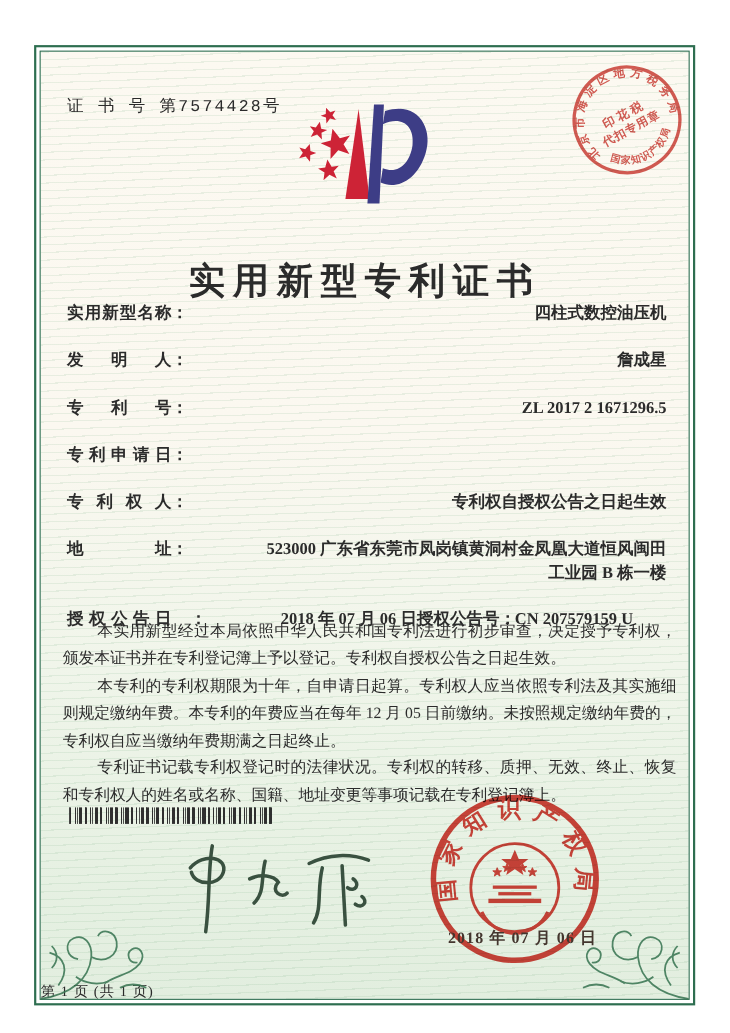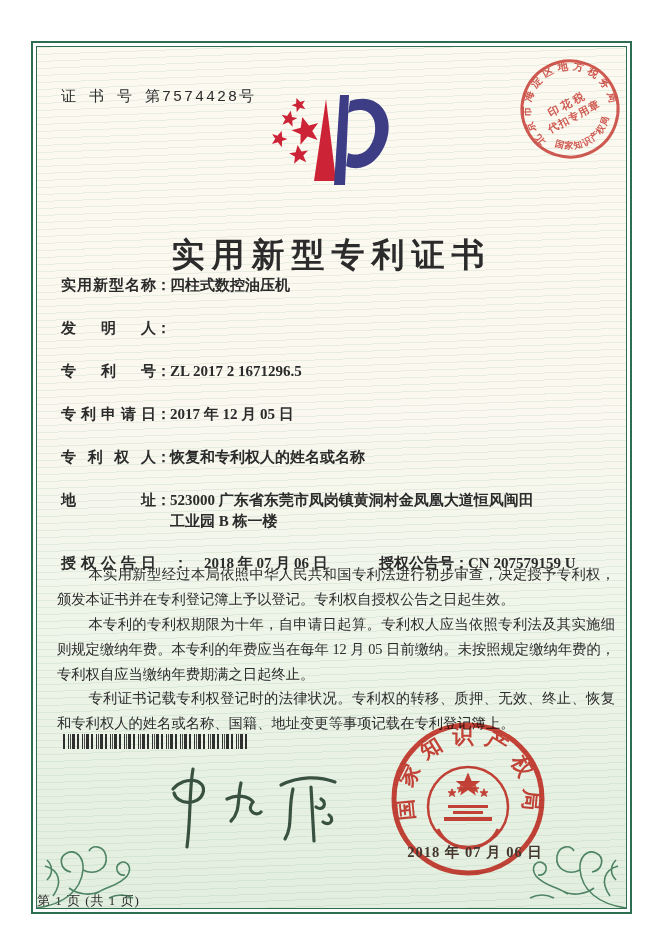--- a/index.html
+++ b/index.html
@@ -18,21 +18,21 @@
       linear-gradient(180deg,#fcf9f1 0%,#fbf8f0 40%,#f0f5ea 65%,#e7f1e3 85%,#e2eedf 100%);
   }
   .cert-no{position:absolute;left:24px;top:40px;font-size:15px;letter-spacing:2px;font-family:Liberation Mono, monospace;}
   .logo{position:absolute;left:50%;transform:translateX(-50%);top:36px;width:128px;height:104px;}
   .title{position:absolute;left:0;right:0;top:142px;text-align:center;font-size:33px;font-weight:700;letter-spacing:7px;margin-top:44px;}
   .fields{position:absolute;left:24px;top:228px;right:20px;font-size:15px;}
   .frow{display:flex;align-items:flex-start;margin-bottom:22px;line-height:21px;font-weight:bold;}
   .frow.addr{margin-bottom:21px;}
   .flabel{display:inline-block;width:95px;text-align:justify;text-align-last:justify;}
   .fcolon{display:inline-block;width:14px;}
-  .fvalue{flex:1;white-space:pre-line;}
+  .fvalue{flex:1;white-space:pre-line;text-align:right;}
   .grant-left{display:flex;width:318px;gap:17px;}
   .grant-right{display:flex;}
   .grant-right .flabel{width:auto;text-align-last:auto;}
   .paras{position:absolute;left:20px;top:515px;width:558px;font-size:14.3px;line-height:1.74;text-align:justify;}
   .paras p{margin:0;text-indent:2.2em;}
   .barcode{
     position:absolute;left:26px;top:687px;width:185px;height:15px;
     background-image:
       repeating-linear-gradient(90deg,#2f2f2f 0px,#2f2f2f 2px,transparent 2px,transparent 5px,#2f2f2f 5px,#2f2f2f 6px,transparent 6px,transparent 9px,#2f2f2f 9px,#2f2f2f 12px,transparent 12px,transparent 14px),
       repeating-linear-gradient(90deg,rgba(47,47,47,.85) 0px,rgba(47,47,47,.85) 1px,transparent 1px,transparent 7px);
@@ -77,35 +77,35 @@
 
     <div class="fields">
       <div class="frow">
         <span class="flabel">实用新型名称</span>
           <span class="fcolon">：</span>
           <span class="fvalue">四柱式数控油压机</span>
       </div>
       <div class="frow">
         <span class="flabel">发明人</span>
           <span class="fcolon">：</span>
+          <span class="fvalue">詹成星</span>
       </div>
       <div class="frow">
         <span class="flabel">专利号</span>
           <span class="fcolon">：</span>
           <span class="fvalue">ZL 2017 2 1671296.5</span>
       </div>
       <div class="frow">
         <span class="flabel">专利申请日</span>
           <span class="fcolon">：</span>
-          <span class="fvalue">2017 年 12 月 05 日</span>
       </div>
       <div class="frow">
         <span class="flabel">专利权人</span>
           <span class="fcolon">：</span>
-          <span class="fvalue">恢复和专利权人的姓名或名称</span>
+          <span class="fvalue">专利权自授权公告之日起生效</span>
       </div>
       <div class="frow addr">
         <span class="flabel">地址</span>
           <span class="fcolon">：</span>
           <span class="fvalue">523000 广东省东莞市凤岗镇黄洞村金凤凰大道恒风闽田
 工业园 B 栋一楼</span>
       </div>
       <div class="frow">
         <span class="grant-left">
           <span class="flabel">授权公告日</span>

